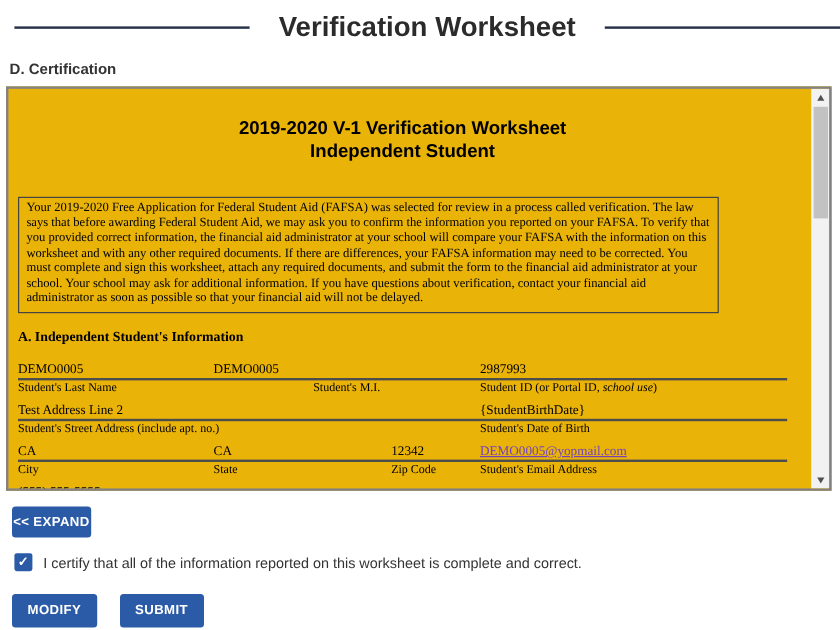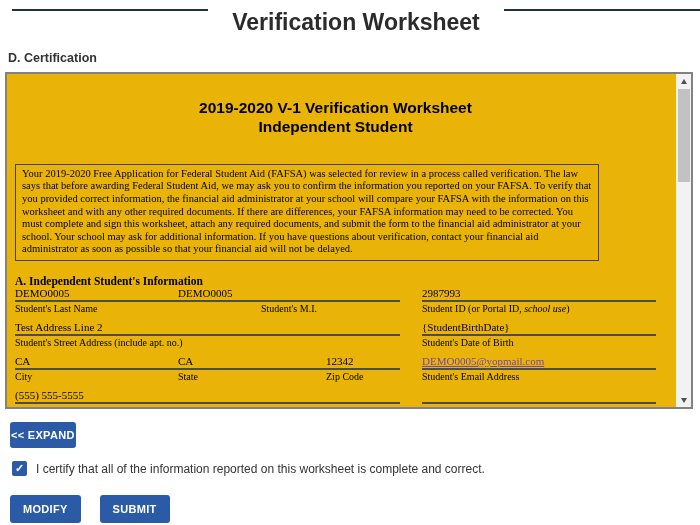--- a/index.html
+++ b/index.html
@@ -1,41 +1,41 @@
 <!DOCTYPE html>
 <html style="--button-blue: #2b5ba7; --header-line: #233047; --link-purple: #7343bd; --field-line: #4d4d4d;"><head>
 <meta charset="utf-8">
 <style>
   * { box-sizing: border-box; margin: 0; padding: 0; }
   html, body { width: 700px; height: 525px; background: #ffffff; overflow: hidden;
     font-family: "Liberation Sans", sans-serif; }
 
   
-  .page-header { display: flex; gap: 24px; padding-top: 9px; padding-left: 12px; }
+  .page-header { display: flex; align-items: center; gap: 24px; padding-top: 9px; padding-left: 12px; }
   .header-line { flex: 1; height: 2px; background: var(--header-line, #233047); }
   .page-title { font-size: 23px; font-weight: bold; color: #2b2b2b; white-space: nowrap; }
 
   .section-label { margin: 15px 0 7px 8px; font-size: 12.5px; font-weight: 600; color: #333; }
 
   
   .doc-viewer { position: relative; margin: 0 7px 0 5px; height: 337px;
     border: 2px solid #828282; background: #eab308; overflow: hidden; }
   .doc-content { position: absolute; left: 0; right: 15px; top: 0; bottom: 0;
     padding: 24px 20px 0 8px; font-family: "Liberation Serif", serif; color: #000; }
 
   .doc-title { text-align: center; font-family: "Liberation Sans", sans-serif;
     font-weight: bold; font-size: 15.5px; line-height: 1.25; color: #000; }
 
   .intro-box { margin-top: 27px; width: 584px; border: 1px solid #444;
     padding: 3px 6px 4px 6px; font-size: 10.5px; line-height: 1.2; }
 
   .section-a { margin-top: 14px; font-weight: bold; font-size: 11.5px; }
 
   
-  .fields { display: flex; gap: 22px; }
+  .fields { margin-top: 15px; display: flex; }
   .fields-left { width: 385px; }
   .fields-right { flex: 1; }
 
   .frow { margin-bottom: 6px; }
   .fvals { display: flex; min-height: 15px; font-size: 11px;
     border-bottom: 2px solid var(--field-line, #4d4d4d); }
   .flabels { display: flex; font-size: 10px; line-height: 13px; color: #000; }
   .fv { min-height: 15px; font-size: 11px; border-bottom: 2px solid var(--field-line, #4d4d4d); }
   .fl { font-size: 10px; line-height: 13px; }
   .c1 { width: 163px; } .c2 { width: 148px; } .c3 { flex: 1; }

